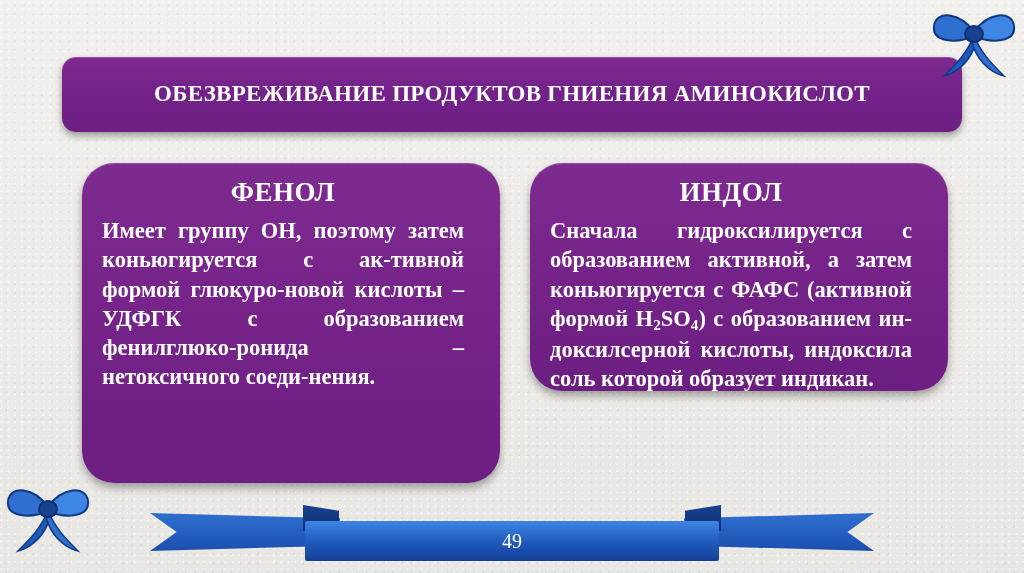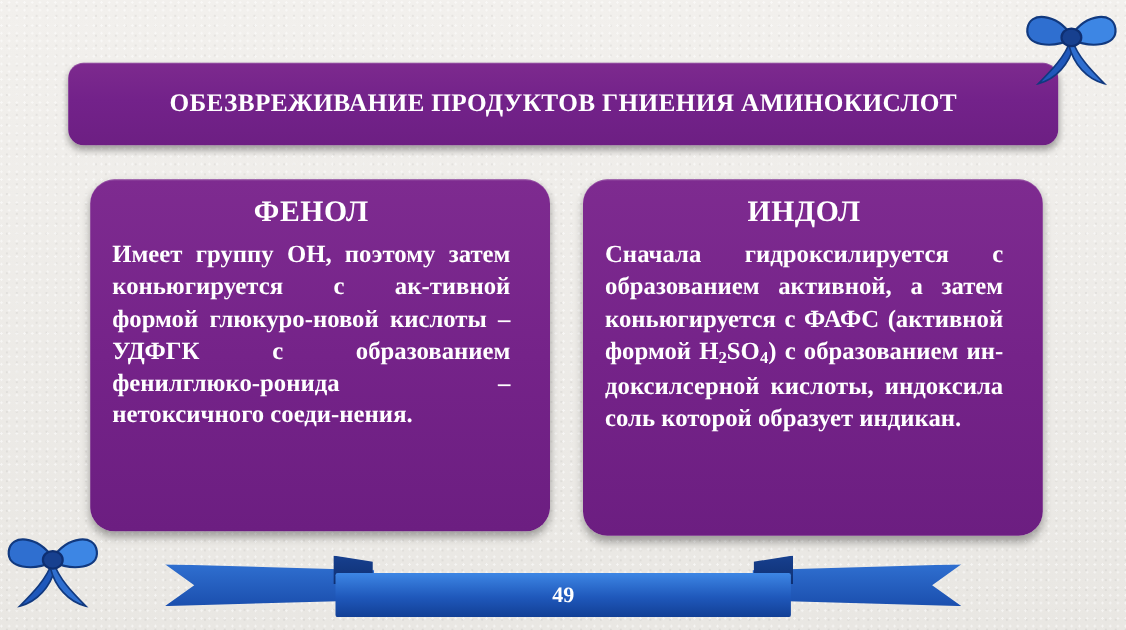--- a/index.html
+++ b/index.html
@@ -64,27 +64,27 @@
     top: 163px;
     left: 0;
     right: 0;
     height: 330px;
   }
   .card {
     position: absolute;
     top: 0;
     width: 418px;
     background: linear-gradient(180deg, #7e2b90 0%, #752389 50%, #6c1e81 100%);
-    border-radius: 22px;
+    border-radius: 32px;
     box-shadow: 0 5px 8px rgba(0,0,0,0.33), inset 0 1px 0 rgba(255,255,255,0.16);
     padding: 14px 36px 18px 20px;
     box-sizing: border-box;
   }
   .card-left { left: 82px; height: 320px; }
-  .card-right { left: 530px; height: 324px; }
+  .card-right { left: 530px; height: 228px; }
   .card-title {
     color: #ffffff;
     font-family: "Liberation Serif", serif;
     font-weight: bold;
     font-size: 27px;
     text-align: center;
     margin-bottom: 8px;
     letter-spacing: 0.5px;
   }
   .card-body {
@@ -141,21 +141,21 @@
     height: 40px;
     background: linear-gradient(180deg, #3d86e4 0%, #1f58bb 55%, #123f95 100%);
     border-radius: 2px;
     display: flex;
     align-items: center;
     justify-content: center;
   }
   .page-number {
     color: #ffffff;
     font-family: "Liberation Serif", serif;
-    font-weight: bold;
+    font-weight: normal;
     font-size: 20px;
   }
   
   .bow {
     position: absolute;
     width: 96px;
     height: 78px;
   }
   .bow.top-right { right: 2px; top: 2px; }
   .bow.bottom-left { left: 0px; bottom: 18px; }

